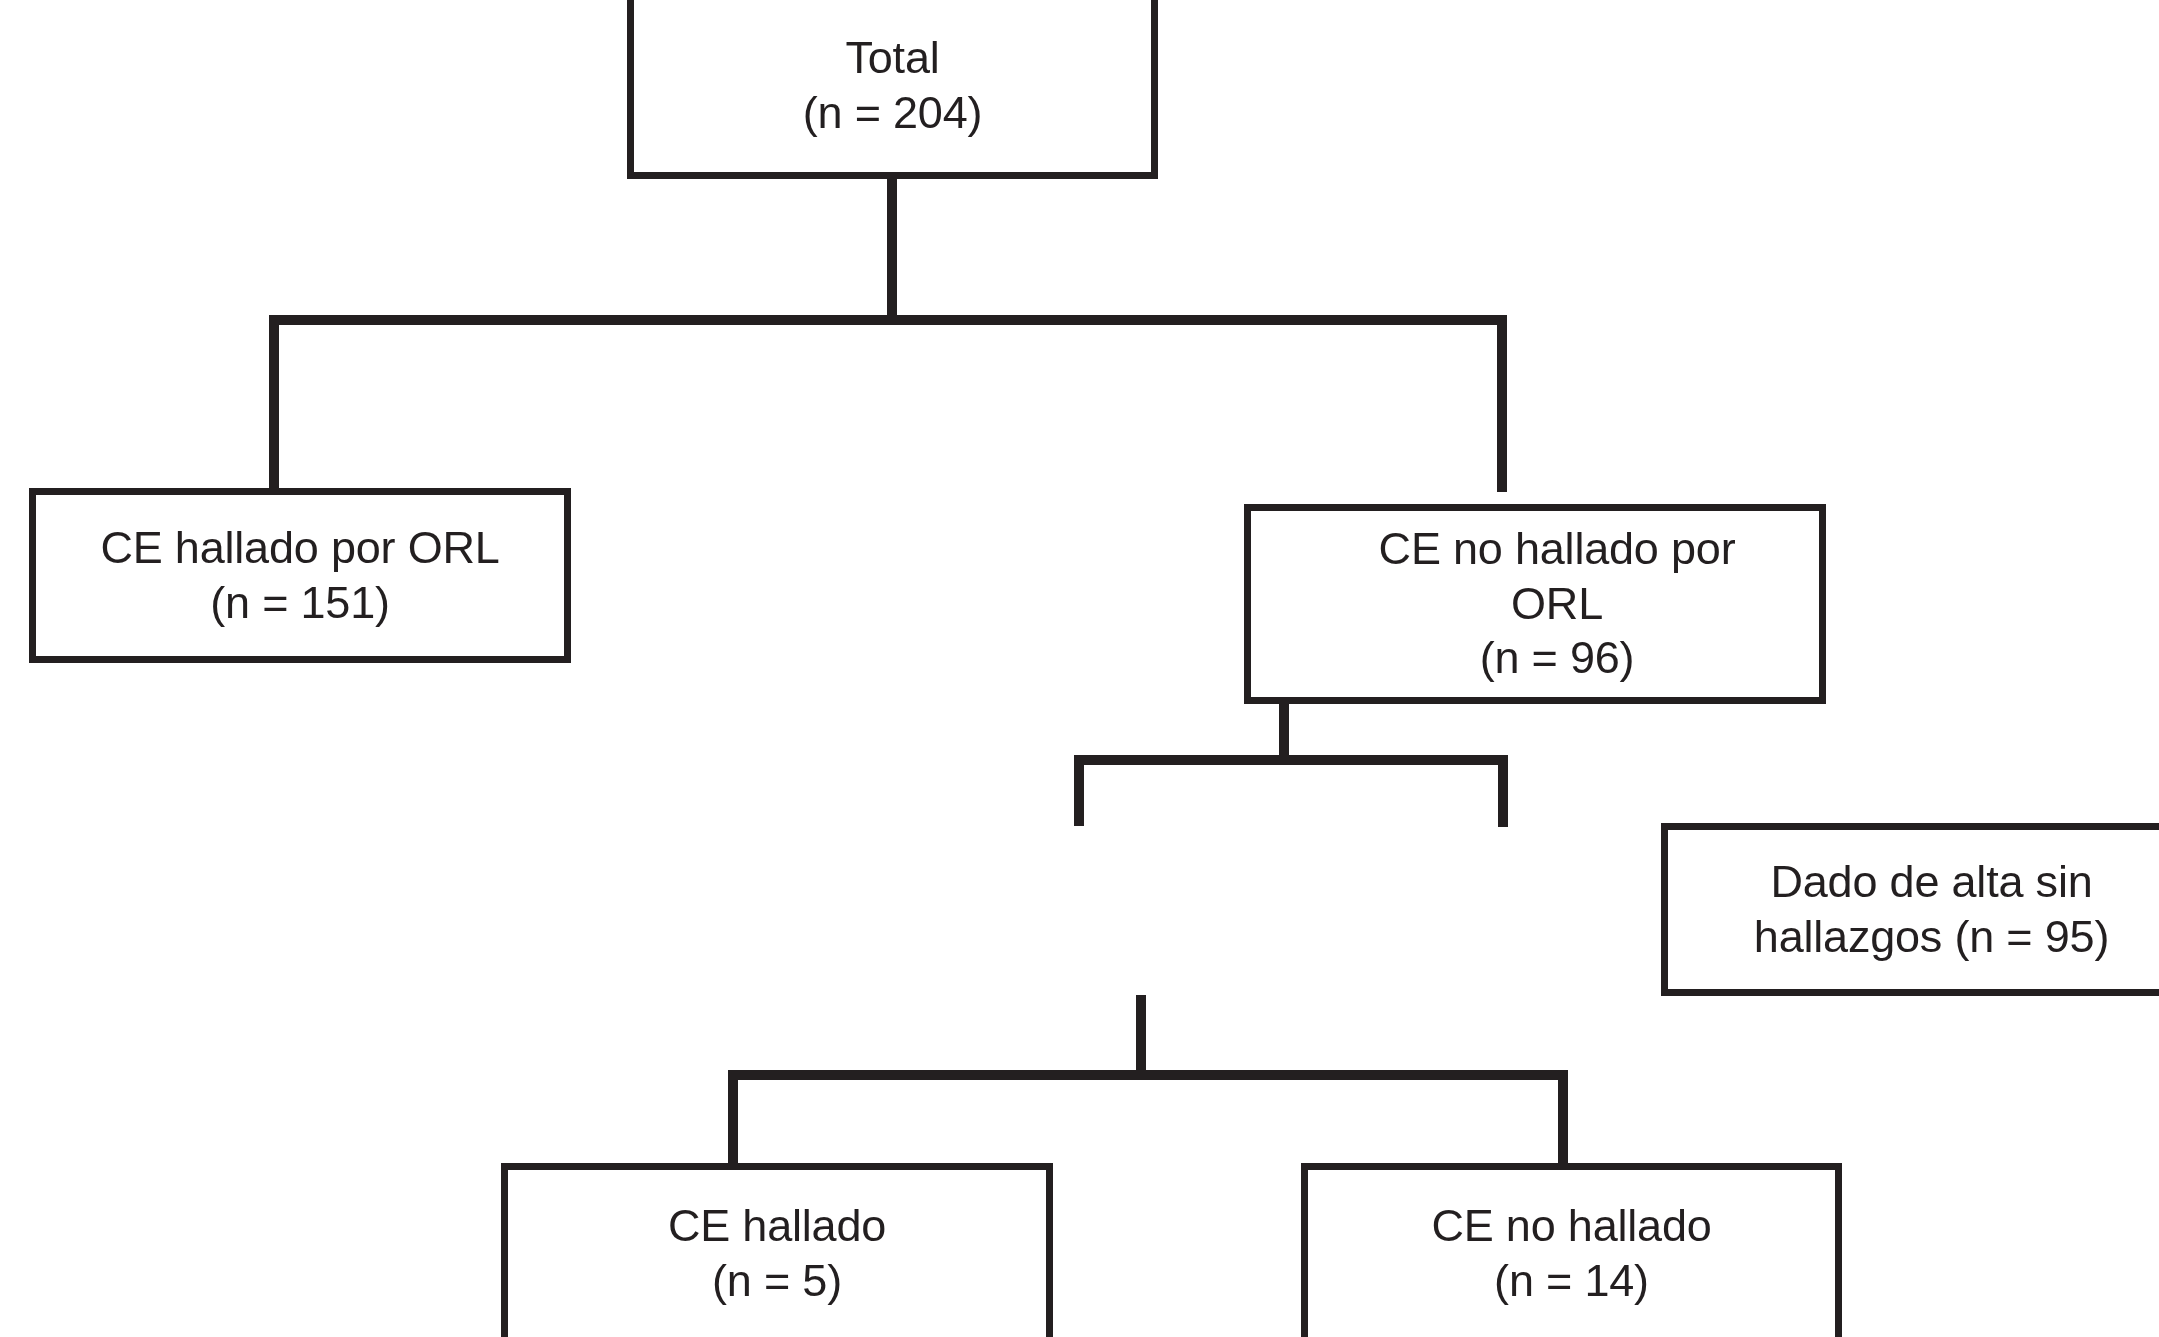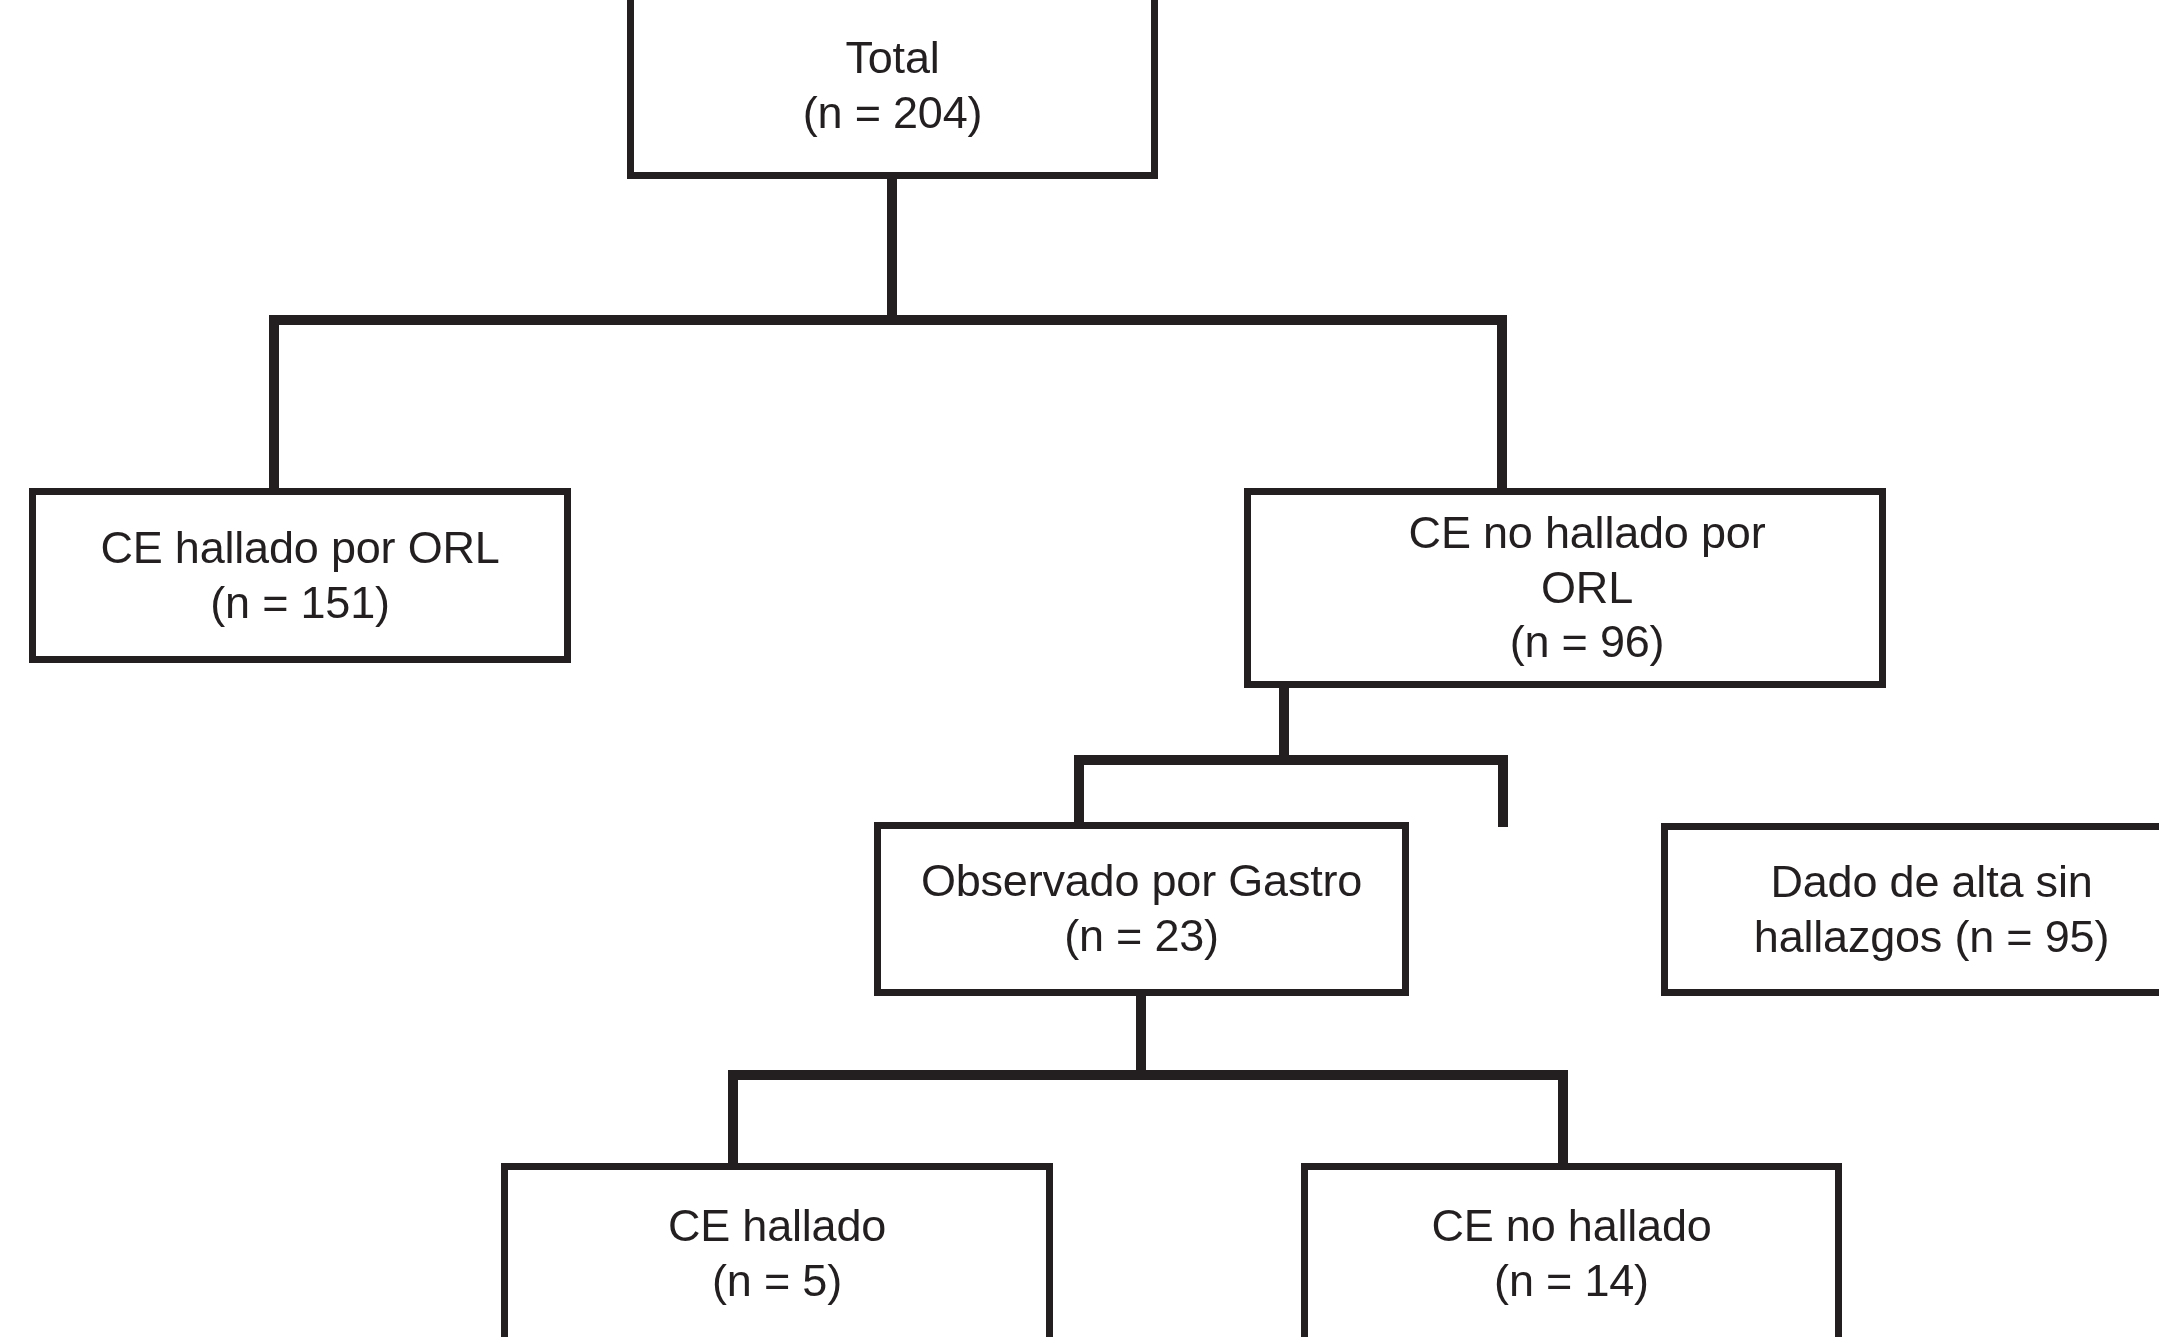--- a/index.html
+++ b/index.html
@@ -42,21 +42,21 @@
     font-size: 45px;
     line-height: 1.22;
     color: #231f20;
     white-space: pre-line;
     letter-spacing: -0.2px;
     padding: 0 10px;
   }
   
   #node-total          { left: 591px;  top: -7px;   width: 531px; height: 186px; }
   #node-ce-orl         { left: -7px;   top: 488px;  width: 542px; height: 175px; }
-  #node-ce-no-orl      { left: 1208px; top: 488px;  width: 642px; height: 200px; padding-left: 44px; }
+  #node-ce-no-orl      { left: 1208px; top: 504px;  width: 582px; height: 200px; padding-left: 44px; }
   #node-observado      { left: 838px;  top: 822px;  width: 535px; height: 174px; }
   #node-alta           { left: 1625px; top: 823px;  width: 541px; height: 173px; }
   #node-ce-hallado     { left: 465px;  top: 1163px; width: 552px; height: 181px; }
   #node-ce-no-hallado  { left: 1265px; top: 1163px; width: 541px; height: 181px; }
 </style>
 </head>
 <body>
 
 <div id="flowchart-root">
 
@@ -89,24 +89,20 @@
     <span class="node-label">CE hallado por ORL
 (n = 151)</span>
   </div>
 
   <div class="node-box" id="node-ce-no-orl">
     <span class="node-label">CE no hallado por
 ORL
 (n = 96)</span>
   </div>
 
-  <div class="node-box" id="node-observado">
-    <span class="node-label">Observado por Gastro
-(n = 23)</span>
-  </div>
 
   <div class="node-box" id="node-alta">
     <span class="node-label">Dado de alta sin
 hallazgos (n = 95)</span>
   </div>
 
   <div class="node-box" id="node-ce-hallado">
     <span class="node-label">CE hallado
 (n = 5)</span>
   </div>

